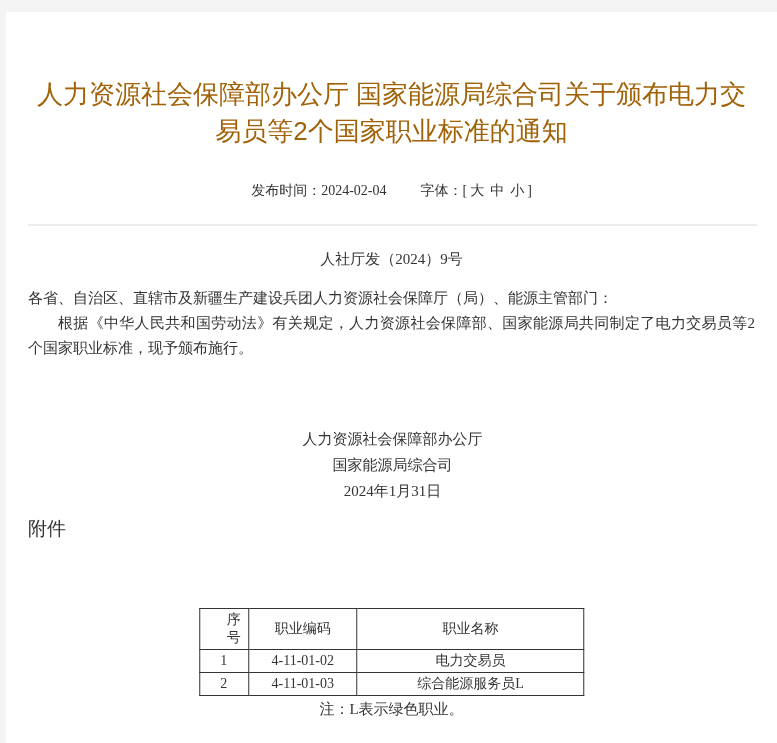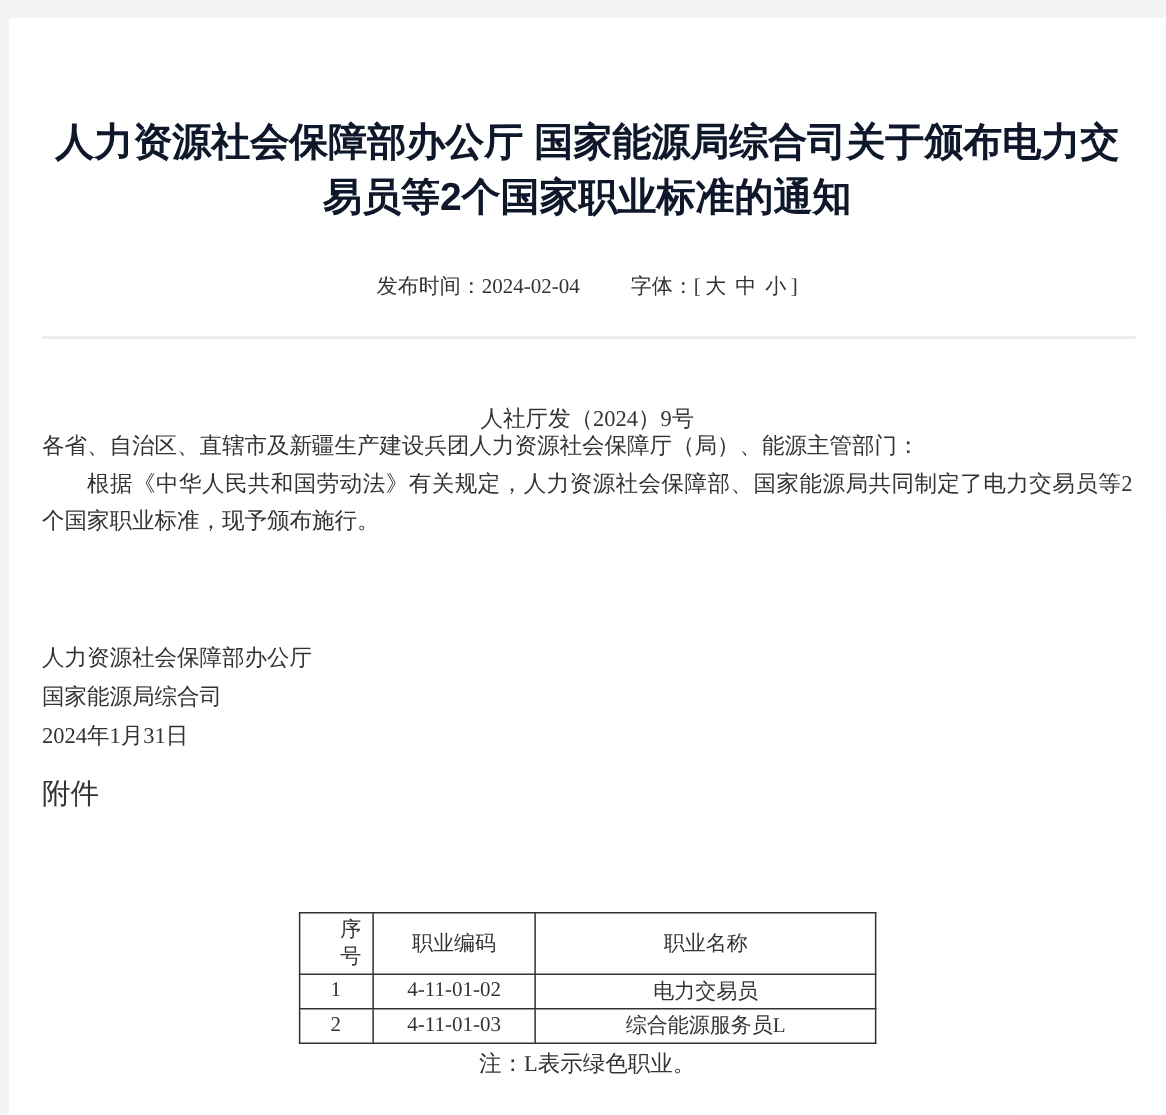--- a/index.html
+++ b/index.html
@@ -14,24 +14,24 @@
   .page {
     position: absolute;
     left: 6px; top: 12px; right: 0; bottom: 0;
     background: #ffffff;
   }
   .doc-title {
     position: absolute;
     top: 64px; left: 30px; right: 30px;
     text-align: center;
     font-family: "Liberation Sans", "DejaVu Sans", sans-serif;
-    font-weight: bold;
+    font-weight: normal;
     font-size: 26px;
     line-height: 37px;
-    color: #0f172a;
+    color: #a16207;
   }
   .meta-line {
     position: absolute;
     top: 170px; left: 0; right: 0;
     text-align: center;
     font-size: 14px;
     color: #333333;
   }
   .meta-line .gap { display: inline-block; width: 34px; }
   .meta-line .font-link {
@@ -43,34 +43,33 @@
   .divider {
     position: absolute;
     top: 212px; left: 22px; width: 729px; height: 2px;
     background: #ececec;
   }
   .doc-number {
     position: absolute;
     top: 238px; left: 0; right: 0;
     text-align: center;
     font-size: 15px;
-    margin-top: 20px;
   }
   .body-text {
     position: absolute;
     top: 274px; left: 22px; right: 22px;
     font-size: 15px;
     line-height: 25px;
     text-align: justify;
   }
   .body-text p.indent { text-indent: 2em; }
   .signature {
     position: absolute;
     top: 414px; right: 20px; left: 22px;
-    text-align: left;
+    text-align: center;
     font-size: 15px;
     line-height: 26px;
   }
   .attachment {
     position: absolute;
     top: 504px; left: 22px;
     font-size: 19px;
   }
   .table-title {
     position: absolute;

